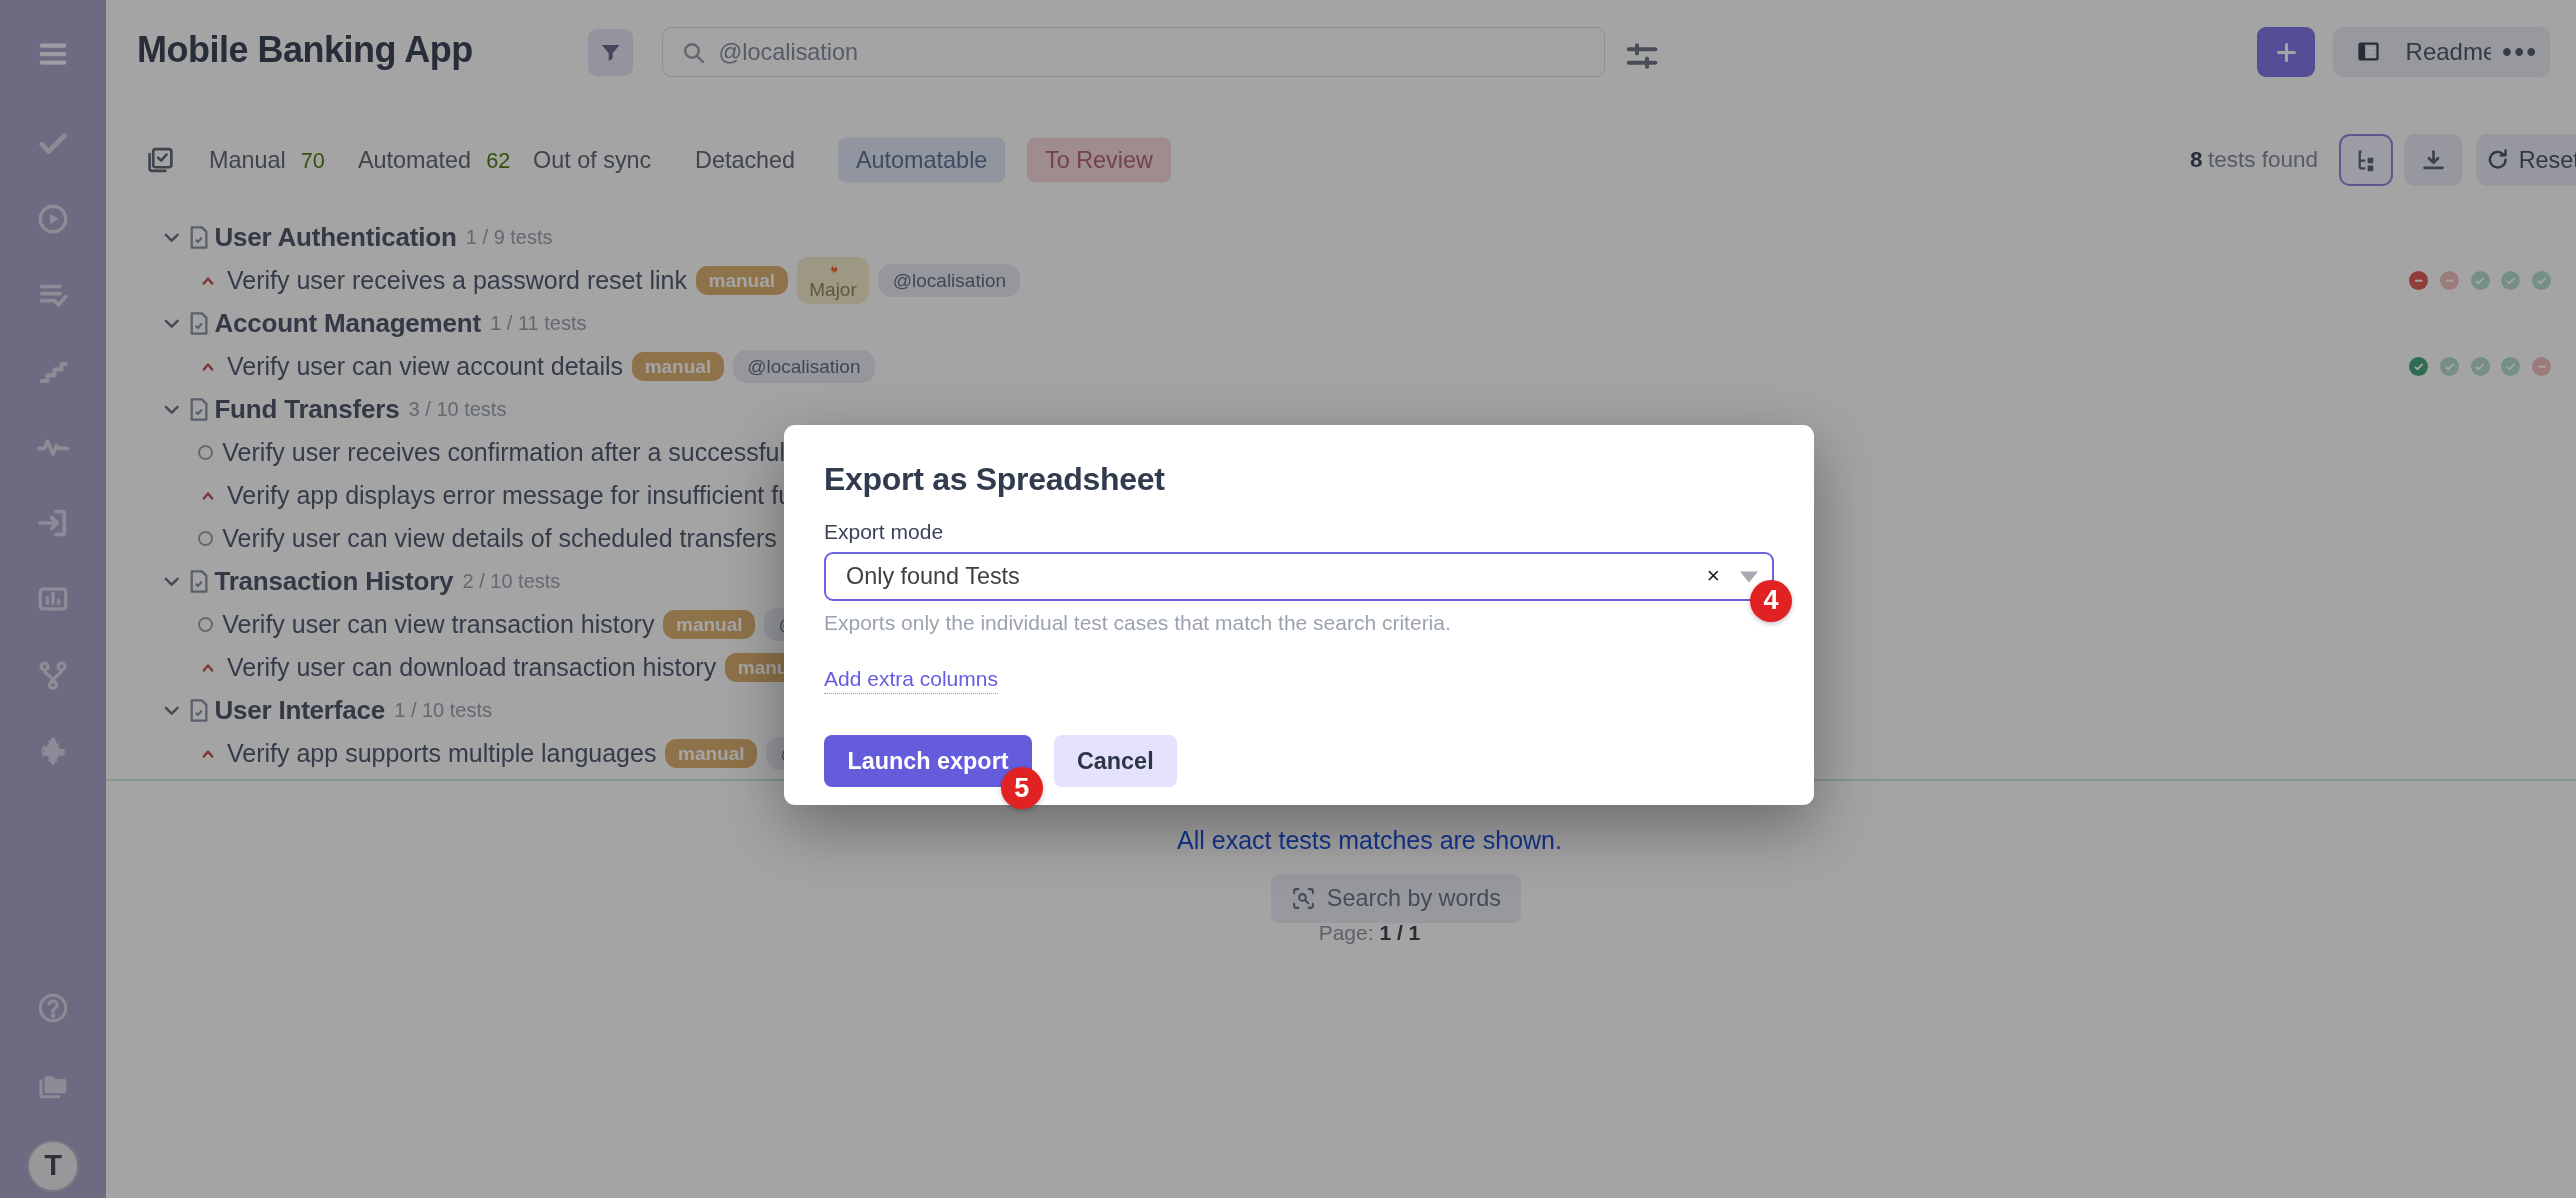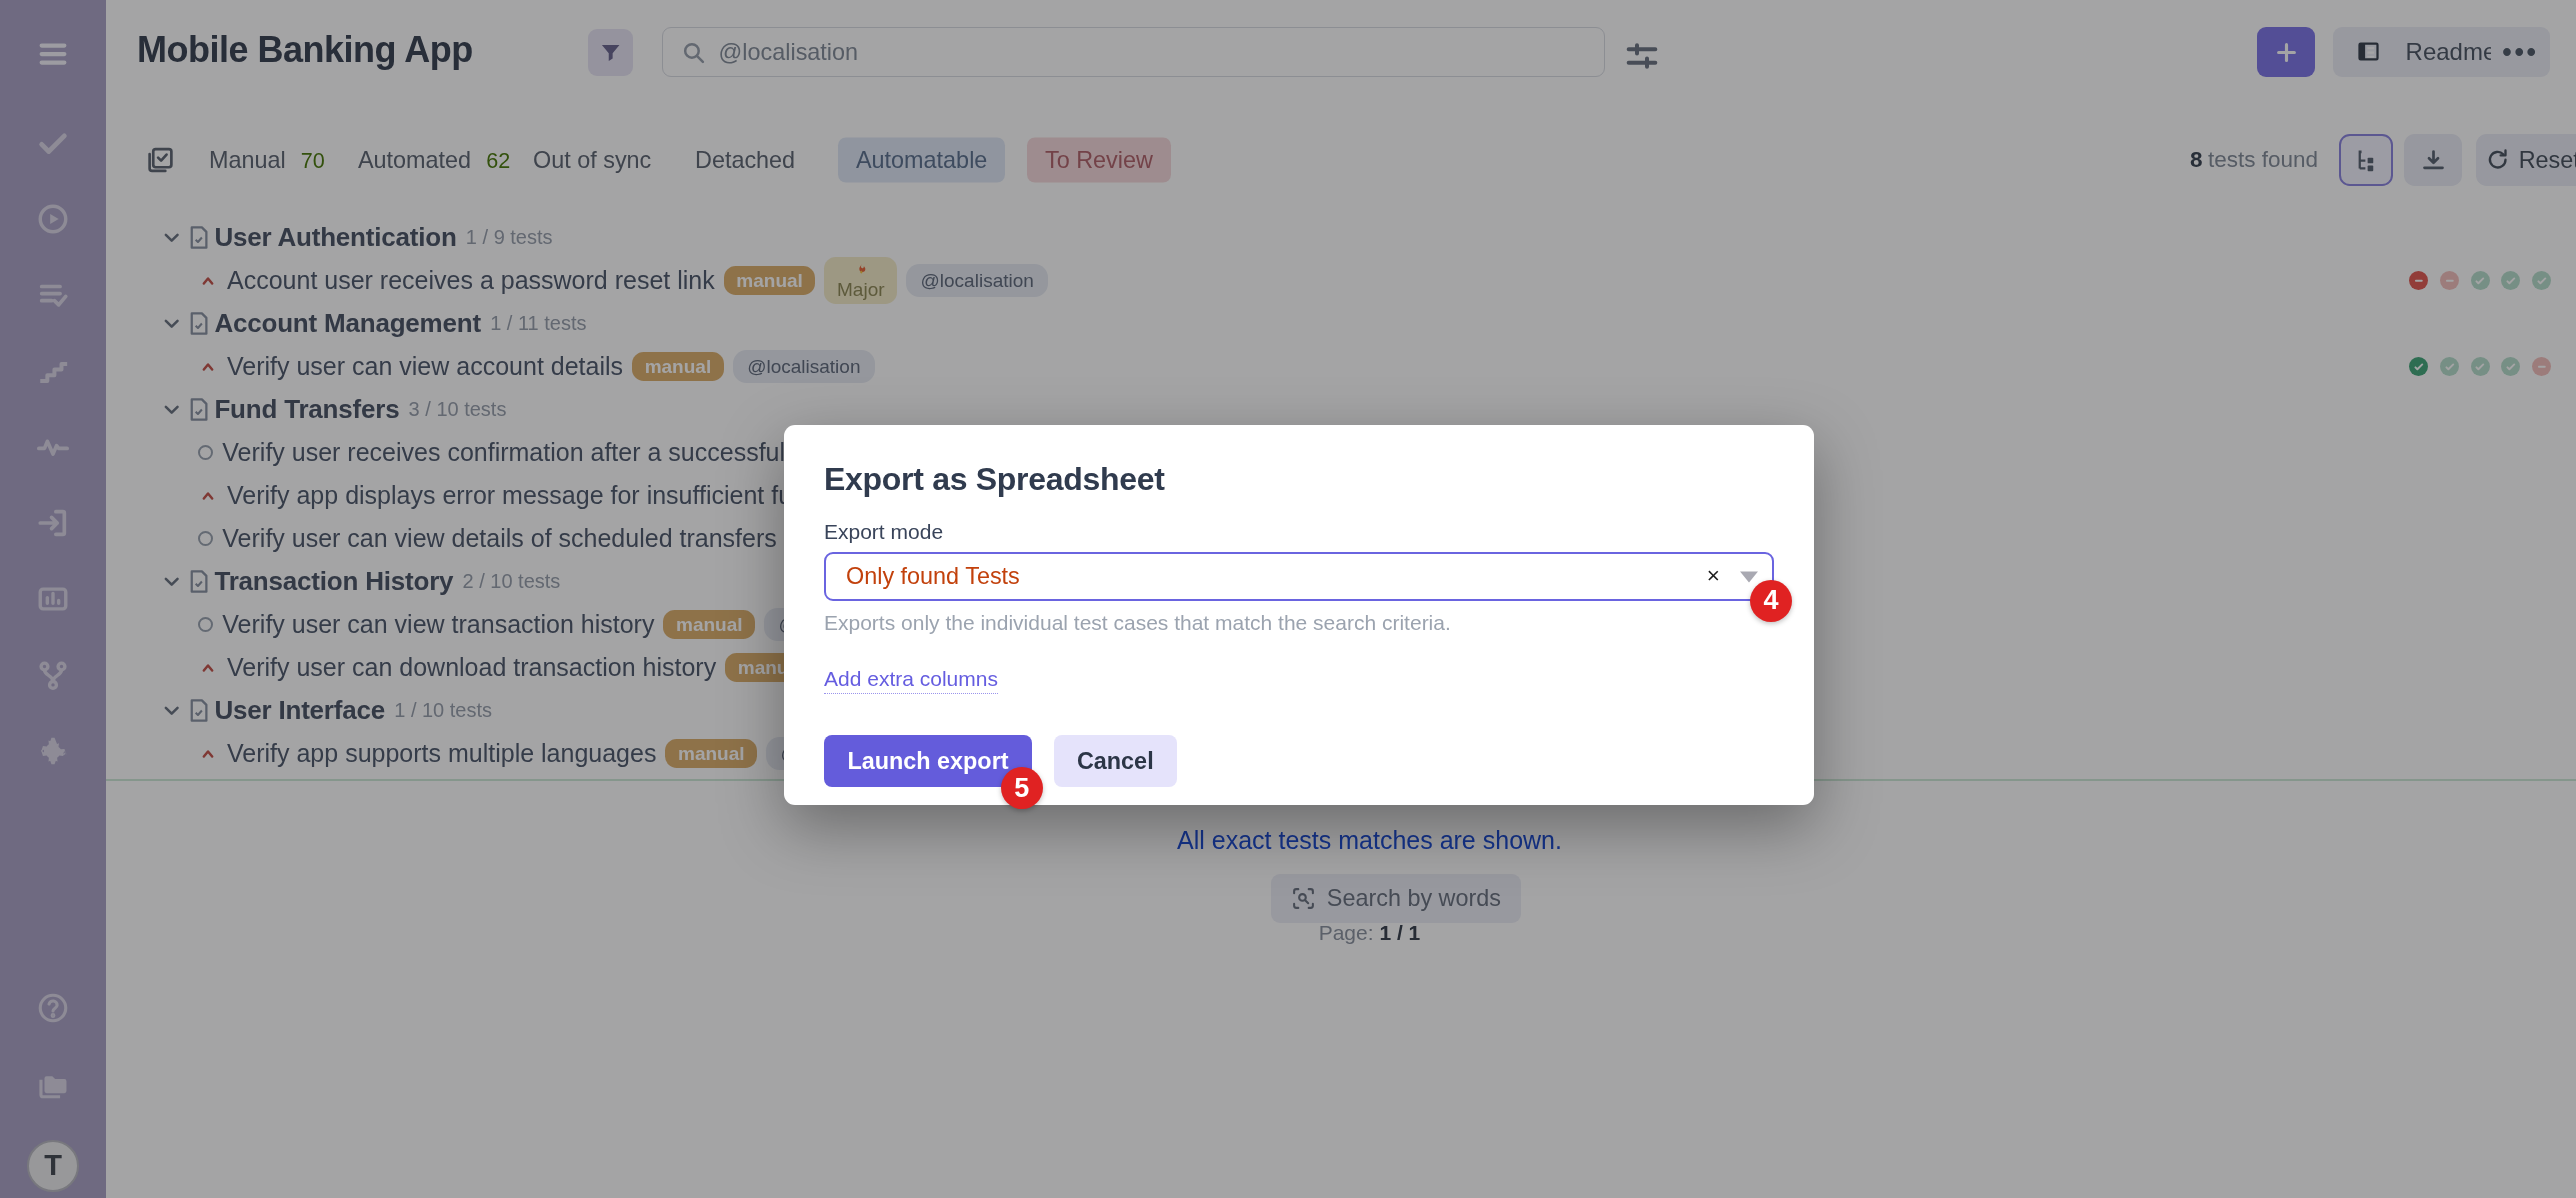--- a/index.html
+++ b/index.html
@@ -90,21 +90,21 @@
   .page-ind { position:absolute; top:921px; left:1009px; width:721px; text-align:center; font-size:21px; color:#8c94a1;}
   .page-ind b { color:#39424f; }
   
   .backdrop { position:absolute; inset:0; background:rgba(8,8,12,0.37); z-index:40; }
   .modal { position:absolute; left:784px; top:425px; width:1030px; height:380px; background:#fff;
     border-radius:11px; z-index:50; padding:36px 40px; box-shadow:0 21.6px 63px rgba(0,0,0,0.35);}
   .modal-title { font-size:32px; font-weight:bold; color:#303b4e; letter-spacing:-0.3px;}
   .mode-label { font-size:21px; color:#39445a; margin-top:21.6px; }
   .select-box { position:relative; margin-top:8px; height:49px; border:2.7px solid #6a64e0; border-radius:9px;
     background:#fff; display:flex; align-items:center; padding:0 87px 0 20px; cursor:pointer;}
-  .select-value { font-size:23.4px; color:#c2410c; }
+  .select-value { font-size:23.4px; color:#404040; }
   .select-clear { position:absolute; right:52px; top:50%; transform:translateY(-50%); font-size:22.5px; color:#1c1c1c; cursor:pointer; line-height:1;}
   .select-caret { position:absolute; right:14.4px; top:50%; transform:translateY(-42%);
     width:0; height:0; border-left:9px solid transparent; border-right:9px solid transparent;
     border-top:11.7px solid #a9a9b2; cursor:pointer;}
   .annot { position:absolute; width:42px; height:42px; border-radius:50%; background:var(--annotation_red);
     color:#fff; font-size:27px; font-weight:bold; display:flex; align-items:center; justify-content:center;
     box-shadow:0 1.8px 5.4px rgba(0,0,0,0.25); z-index:5;}
   .annot-select { right:-20px; bottom:-23.4px; }
   .annot-launch { right:-10.8px; bottom:-21.6px; }
   .helper-text { margin-top:10px; font-size:21px; color:#9ba3af; }
@@ -298,21 +298,21 @@
             <path d="M6 3h9l4 4v14H6z"></path>
             <path d="M9.5 14l2 2 3.5-4" stroke-width="1.8"></path>
           </svg></span>
       <span class="sec-title">User Authentication</span>
       <span class="sec-count">1 / 9 tests</span>
     </div>
     <div class="trow test">
       <span class="marker-caret"><svg viewBox="0 0 24 24" fill="none" stroke="currentColor" stroke-width="3" stroke-linecap="round" stroke-linejoin="round">
             <path d="M7 15l5-6 5 6"></path>
           </svg></span>
-      <span class="test-title">Account user receives a password reset link</span>
+      <span class="test-title">Verify user receives a password reset link</span>
       <span class="badge badge-manual">manual</span>
       <span class="badge badge-sev">
         <span style="display:flex">
             <svg width="16" height="18" viewBox="0 0 24 24">
               <path fill="#e8663c" d="M12 2c1.5 3.5-2.5 5-2.5 8.5a4.5 4.5 0 009 0c0-2-1.2-3.2-2.2-4.3 0 2.3-1.1 3-2.3 3-1 0-2-.8-2-2.2C12 5 13 4 12 2z"></path>
               <path fill="#f6c344" d="M12 13c-.8.9-1.2 1.6-1.2 2.4a1.7 1.7 0 003.4 0c0-.8-.5-1.5-1.1-2.4h-1.1z"></path>
             </svg>
           </span>
         <span>Major</span>
       </span>

